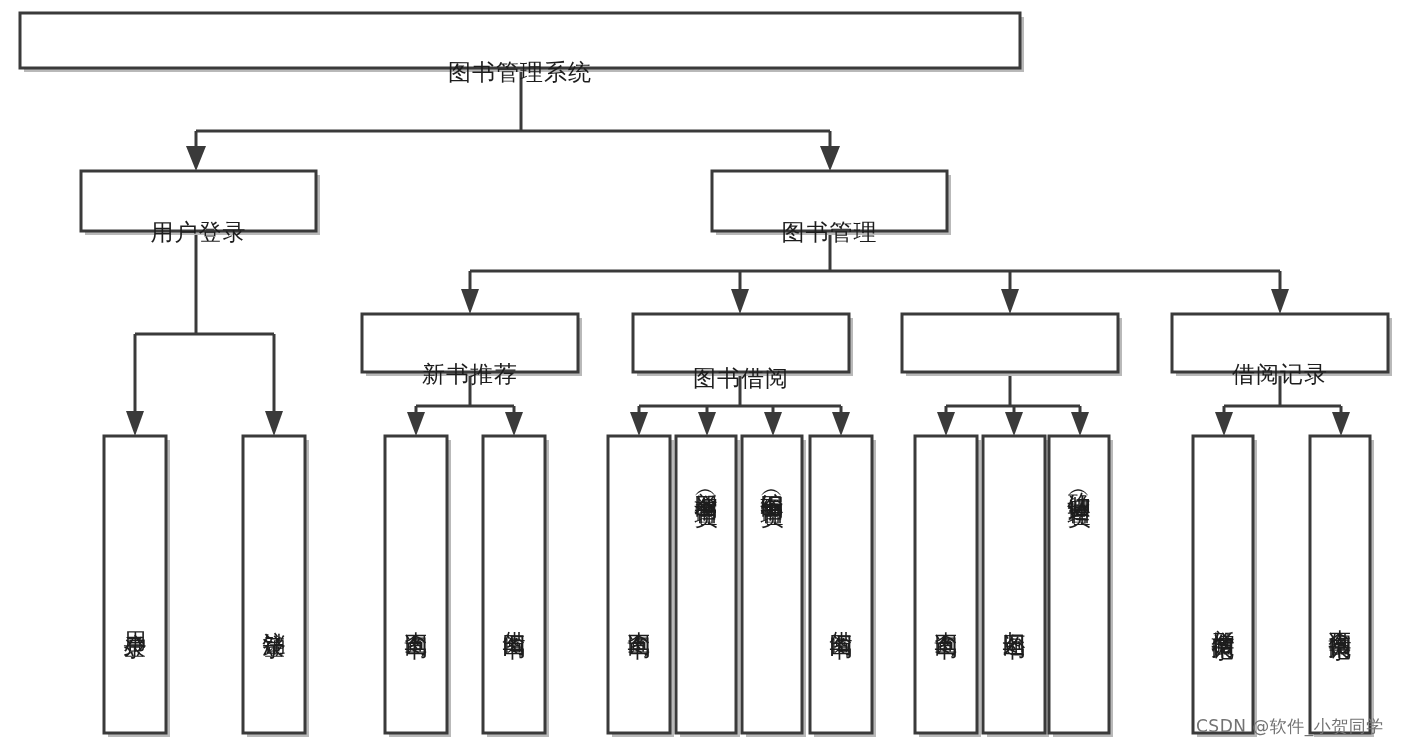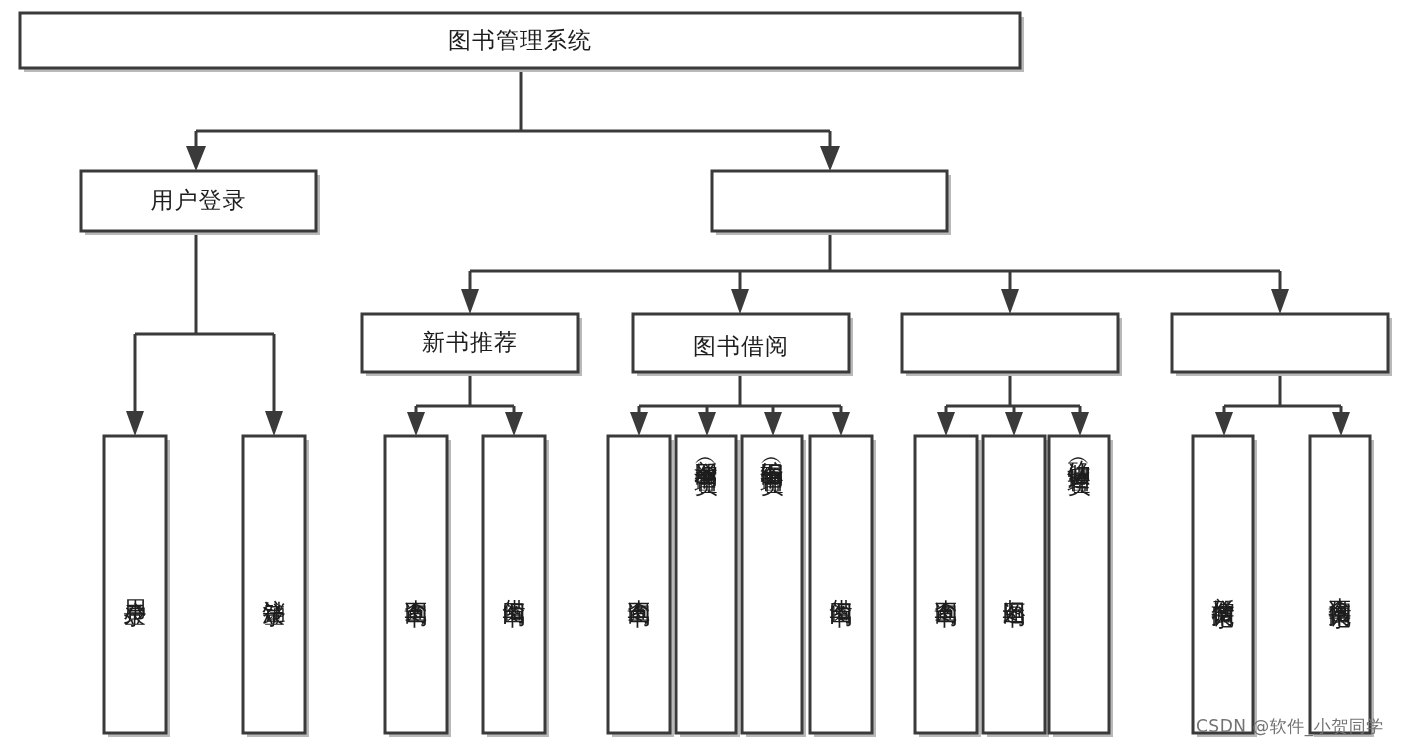--- a/index.html
+++ b/index.html
@@ -48,20 +48,21 @@
   .node-label {
     position: absolute;
     display: flex;
     align-items: center;
     justify-content: center;
     color: #1d1d1d;
     font-family: "DejaVu Sans", "Liberation Sans", sans-serif;
     text-align: center;
     box-sizing: border-box;
     pointer-events: none;
+    margin-top: 32px;
   }
   .node-label.horizontal {
     font-size: 23px;
     line-height: 1.2;
     letter-spacing: 1px;
   }
   .node-label.vertical {
     writing-mode: vertical-rl;
     text-orientation: upright;
     font-size: 23px;
@@ -213,26 +214,28 @@
 
       <rect class="node-shadow" x="1314" y="440" width="60" height="297"></rect>
       <rect class="node-box" x="1310" y="436" width="60" height="297"></rect>
     </g>
   </svg>
 
   <div class="node-label horizontal" style="left:20px; top:13px; width:1000px; height:55px;">图书管理系统</div>
 
   <div class="node-label horizontal" style="left:81px; top:171px; width:235px; height:60px;">用户登录</div>
 
+  <div class="node-label horizontal" style="left:712px; top:171px; width:235px; height:60px;">图书管理</div>
 
   <div class="node-label horizontal" style="left:362px; top:314px; width:216px; height:58px;">新书推荐</div>
 
   <div class="node-label horizontal" style="left:633px; top:314px; width:216px; height:66px;">图书借阅</div>
 
 
+  <div class="node-label horizontal" style="left:1172px; top:314px; width:216px; height:58px;">借阅记录</div>
 
   <div class="node-label vertical centered" style="left:104px; top:436px; width:62px; height:297px;">用户登录</div>
 
   <div class="node-label vertical centered" style="left:243px; top:436px; width:62px; height:297px;">注销登录</div>
 
   <div class="node-label vertical centered" style="left:385px; top:436px; width:62px; height:297px;">查询图书</div>
 
   <div class="node-label vertical centered" style="left:483px; top:436px; width:62px; height:297px;">借阅图书</div>
 
   <div class="node-label vertical centered" style="left:608px; top:436px; width:62px; height:297px;">查询图书</div>

